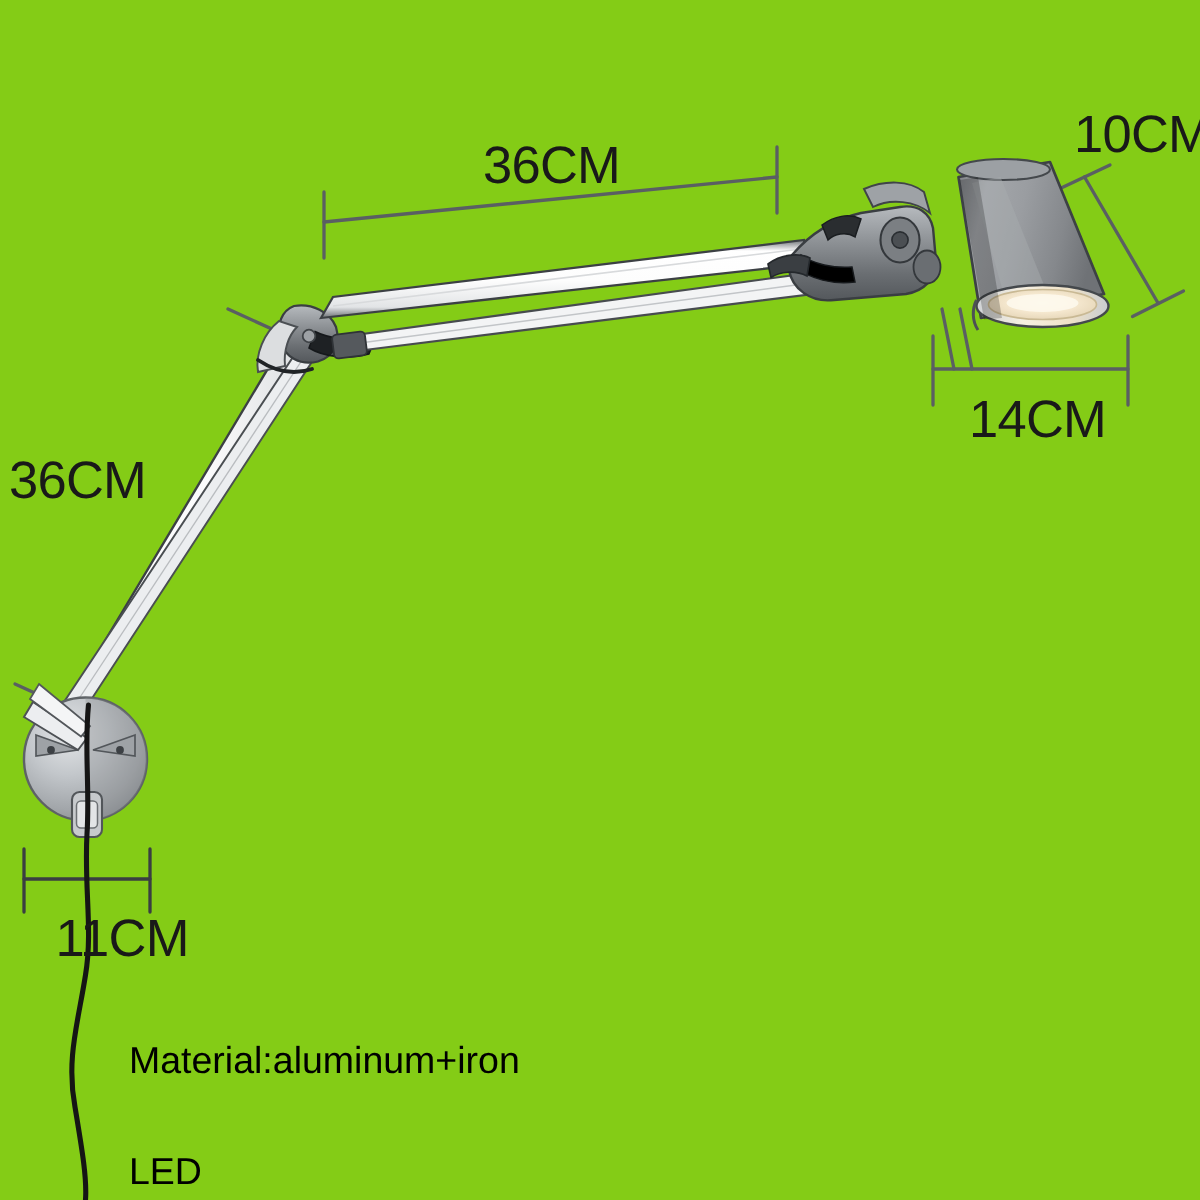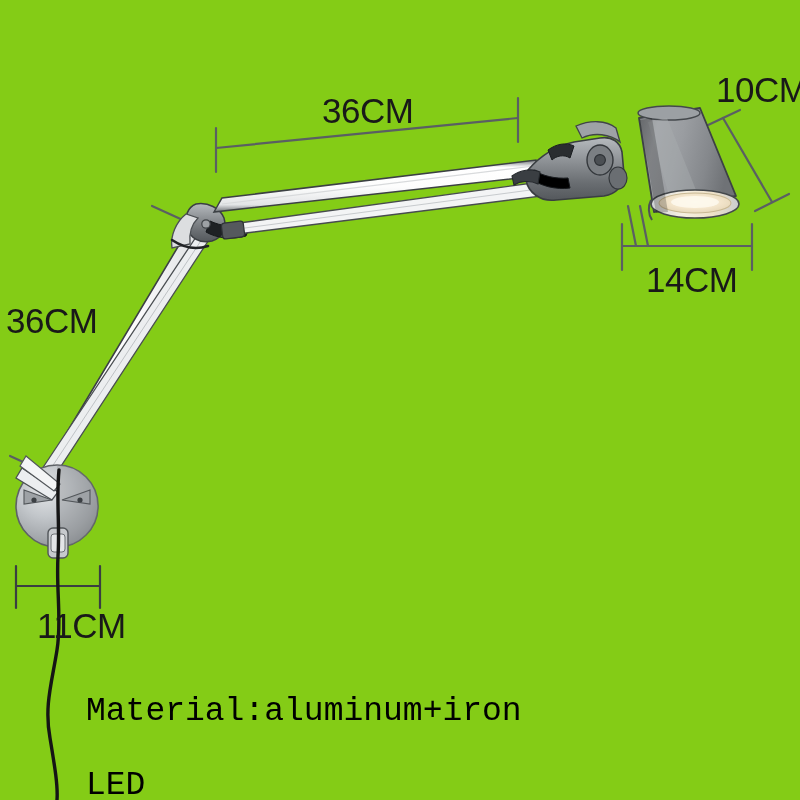--- a/index.html
+++ b/index.html
@@ -54,24 +54,24 @@
     font-size: 35px;
   }
   #label-base-width {
     left: 23px;
     top: 606px;
     font-size: 35px;
     margin-left: 14px;
   }
   .spec-line {
     position: absolute;
-    font-family: Liberation Mono, monospace;
+    font-family: Liberation Sans, sans-serif;
     color: #000000;
     white-space: nowrap;
-    font-size: 33px;
+    font-size: 25px;
     letter-spacing: 0px;
   }
   #spec-material {
     left: 86px;
     top: 693px;
   }
   #spec-lightsource {
     left: 86px;
     top: 767px;
   }

